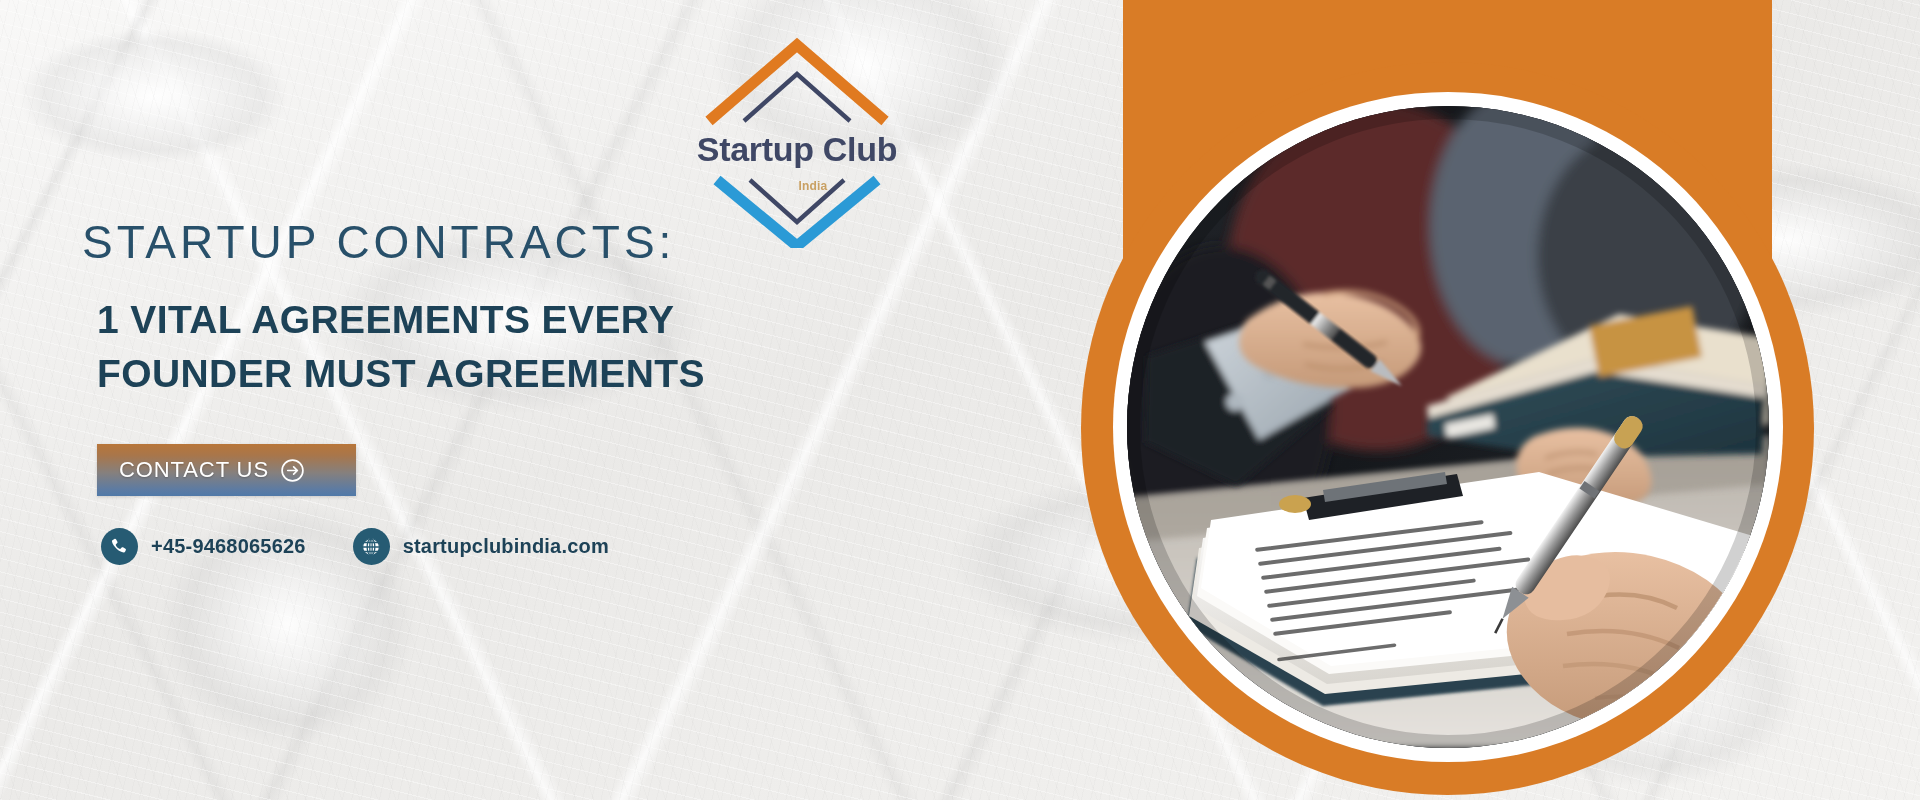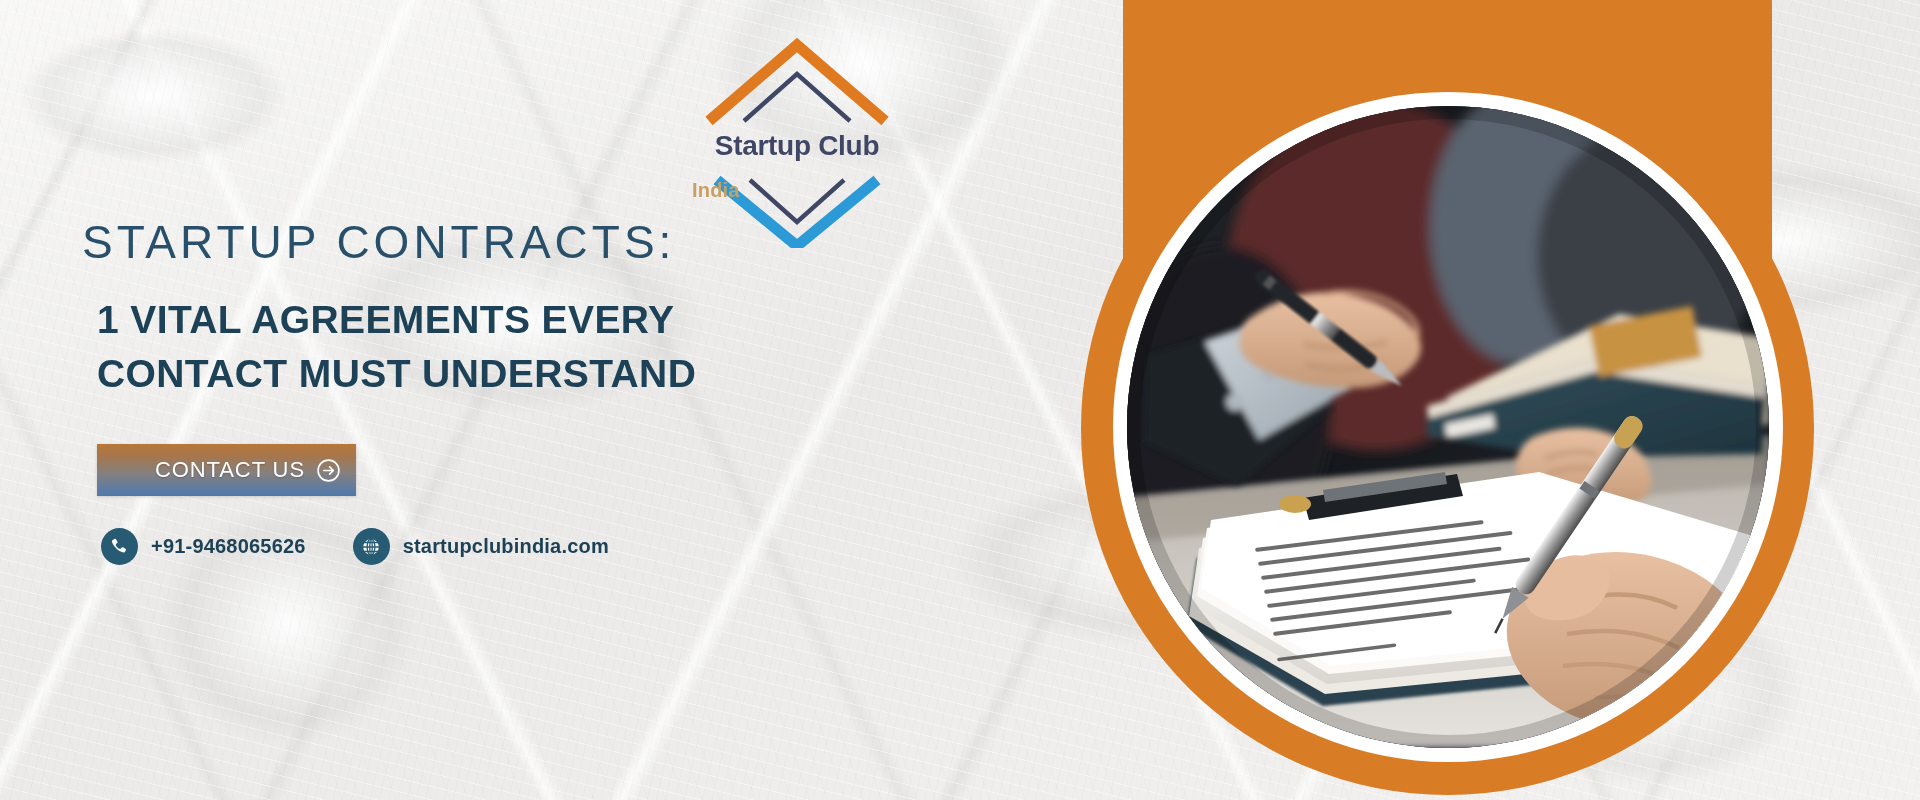--- a/index.html
+++ b/index.html
@@ -62,47 +62,46 @@
     position:absolute; left:97px; top:444px;
     width:259px; height:52px;
     background:linear-gradient(180deg,#b8763a 0%, #a8764b 22%, #86807d 55%, #5c7ba3 88%, #5079a8 100%);
     display:flex; align-items:center; gap:11px;
     padding-left:22px;
     box-shadow:0 1px 3px rgba(0,0,0,.15);
   }
   .cta-label {
     color:#ffffff; font-size:22px; font-weight:400; letter-spacing:.9px;
     text-shadow:0 1px 2px rgba(0,0,0,.22);
-    margin-left:36px;
   }
   .cta-arrow { width:25px; height:25px; flex:0 0 auto; }
 
   
   .contact-row { position:absolute; left:101px; top:528px; display:flex; align-items:center; gap:0; }
   .contact-item { display:flex; align-items:center; }
   .ci-icon {
     width:37px; height:37px; border-radius:50%;
     background:#265b73; display:flex; align-items:center; justify-content:center;
     flex:0 0 auto;
   }
   .ci-text { font-size:20px; font-weight:700; color:#1d4257; margin-left:13px; letter-spacing:.2px; }
   .ci-text.link { text-underline-offset:3px; }
   .gap-between { width:47px; }
 
   
   .logo { position:absolute; left:692px; top:33px; width:210px; height:215px; }
   .logo svg { display:block; }
   .logo-main {
     position:absolute; left:-8px; top:97px; width:226px; text-align:center;
-    font-size:28px; font-weight:700; color:#3f4765; letter-spacing:-.3px;
+    font-size:34px; font-weight:700; color:#3f4765; letter-spacing:-.3px;
     font-family:"Liberation Sans", sans-serif;
   }
   .logo-sub {
-    position:absolute; left:0; top:146px; width:210px; text-align:left;
-    font-size:20px; font-weight:600; color:#c9a063; letter-spacing:.2px;
+    position:absolute; left:16px; top:146px; width:210px; text-align:center;
+    font-size:12px; font-weight:600; color:#c9a063; letter-spacing:.2px;
   }
 
   
   .right-panel { position:absolute; left:1123px; top:0; width:649px; height:800px; }
   .orange-rect { position:absolute; left:0; top:0; width:649px; height:520px; background:#d97c26; }
   .orange-circle {
     position:absolute; left:-42px; top:62px; width:733px; height:733px;
     border-radius:50%; background:#d97c26;
   }
   .photo-ring {
@@ -121,42 +120,42 @@
 
 <div id="banner">
   <div class="paper-tex"></div>
 
   <div class="left-col">
 
     <div class="headline-1">STARTUP CONTRACTS:</div>
 
     <div class="headline-2">
       <span class="l2">1 VITAL AGREEMENTS EVERY</span>
-      <span class="l2">CONTACT MUST UNDERSTAND</span>
+      <span class="l2">FOUNDER MUST AGREEMENTS</span>
     </div>
 
     <div class="cta">
       <span class="cta-label">CONTACT US</span>
       <span class="cta-arrow">
         <svg viewBox="0 0 24 24" width="25" height="25" fill="none" stroke="#ffffff" stroke-width="1.6">
           <circle cx="12" cy="12" r="10"></circle>
           <path d="M7.4 12h9.2M13.1 8.5l3.6 3.5-3.6 3.5" stroke-linecap="round" stroke-linejoin="round"></path>
         </svg>
       </span>
     </div>
 
     <div class="contact-row">
 
       <div class="contact-item">
         <span class="ci-icon">
           <svg viewBox="0 0 24 24" width="21" height="21" fill="#ffffff">
             <path d="M6.6 3.2c.5-.2 1.1 0 1.4.5l1.6 2.8c.3.5.2 1.1-.2 1.5L8 9.4c-.3.3-.4.7-.2 1.1.9 1.8 2.4 3.3 4.2 4.2.4.2.8.1 1.1-.2l1.4-1.4c.4-.4 1-.5 1.5-.2l2.8 1.6c.5.3.7.9.5 1.4l-.8 1.9c-.3.7-1 1.1-1.7 1-2.7-.3-5.7-1.9-8.1-4.3S3.7 9.1 3.4 6.4c-.1-.7.3-1.4 1-1.7l2.2-1.5z"></path>
           </svg>
         </span>
-        <span class="ci-text">+91-9468065626</span>
+        <span class="ci-text">+45-9468065626</span>
       </div>
 
       <span class="gap-between"></span>
 
       <div class="contact-item">
         <span class="ci-icon">
           <svg viewBox="0 0 24 24" width="22" height="22" fill="none" stroke="#ffffff" stroke-width="1.4">
             <circle cx="12" cy="12" r="9.2" fill="#ffffff" stroke="none"></circle>
             <circle cx="12" cy="12" r="9.2" stroke="#265b73"></circle>
             <ellipse cx="12" cy="12" rx="4.2" ry="9.2" stroke="#265b73"></ellipse>

